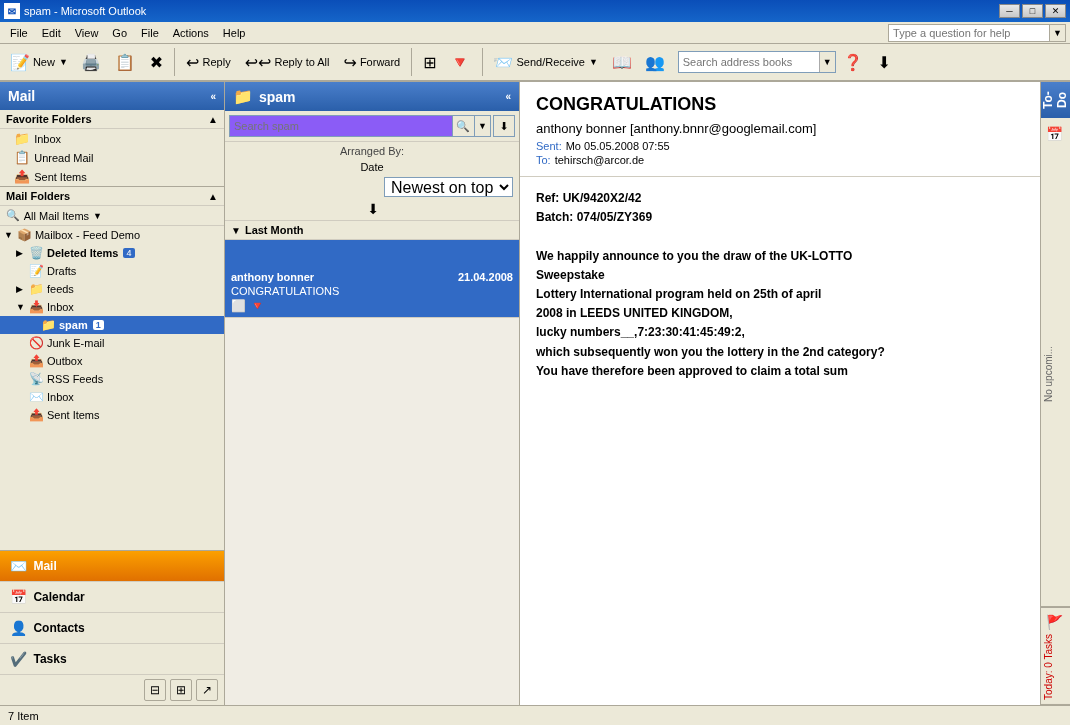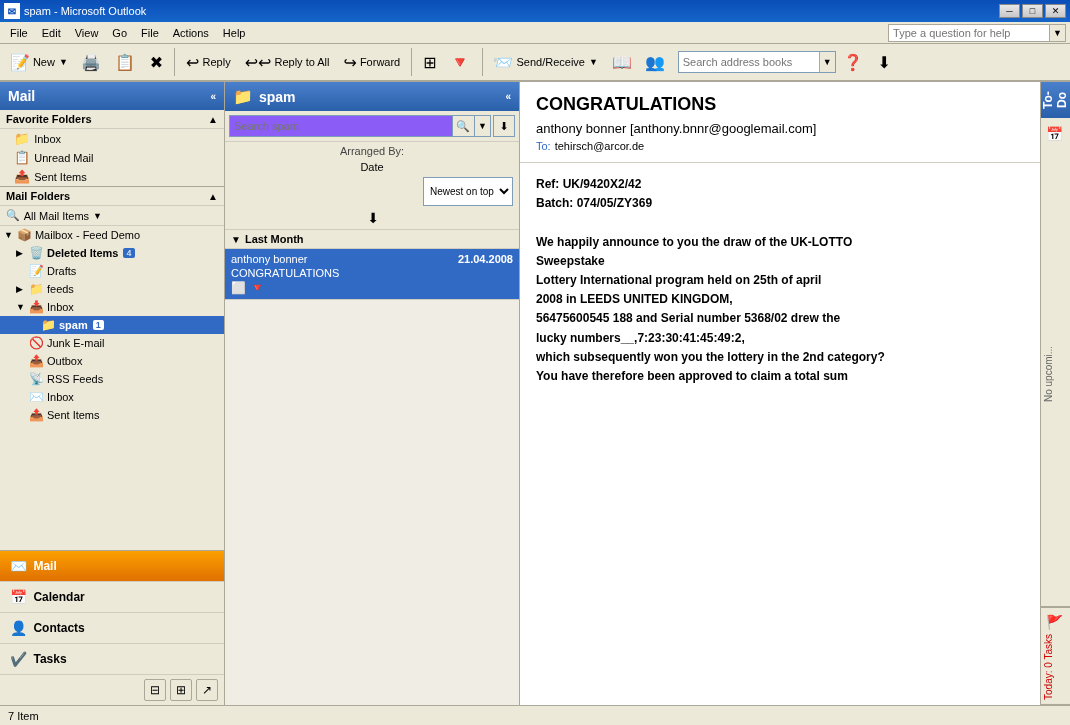--- a/index.html
+++ b/index.html
@@ -256,22 +256,22 @@
       font-size: 11px;
       gap: 4px;
       flex-direction: column;
     }
     .sort-label { color: #444; }
     .sort-value { color: #000; }
     .sort-order {
       margin-left: auto;
       border: 1px solid #7f9db9;
       background: white;
-      font-size: 10px;
-      height: 29px;
+      font-size: 16px;
+      height: 20px;
       padding: 0 2px;
       cursor: pointer;
     }
     .sort-down { font-size: 14px; cursor: pointer; margin-left: 2px; }
 
     .group-header {
       display: flex;
       align-items: center;
       padding: 3px 6px;
       background: #ece9d8;
@@ -285,21 +285,21 @@
 
     .email-list { overflow-y: auto; flex: 1; }
     .email-item {
       border-bottom: 1px solid #d0ccc0;
       padding: 4px 6px;
       cursor: pointer;
       background: #c5d8f0;
     }
     .email-item.selected { background: #316ac5; color: white; }
     .email-row1 { display: flex; justify-content: space-between; align-items: baseline; }
-    .email-sender { font-weight: normal; font-size: 11px; }
+    .email-sender { font-weight: bold; font-size: 11px; margin-top: 27px; }
     .email-date { font-size: 11px; font-weight: bold; }
     .email-subject { font-size: 11px; margin-top: 2px; }
     .email-icons { display: flex; gap: 4px; margin-top: 2px; }
     .email-flag { font-size: 12px; }
 
     
     .right-pane {
       flex: 1;
       background: white;
       display: flex;
@@ -662,33 +662,36 @@
         </div>
       </div>
     </div>
   </div>
 
   <div class="right-pane">
     <div class="email-header">
       <div class="email-title">CONGRATULATIONS</div>
       <div class="email-from">anthony bonner [anthony.bnnr@googlemail.com]</div>
       <div class="email-meta">
+        <span class="email-meta-label">Sent:</span>
+        <span class="email-meta-value">Mo 05.05.2008 07:55</span>
+      </div>
+      <div class="email-meta">
         <span class="email-meta-label">To:</span>
         <span class="email-meta-value">tehirsch@arcor.de</span>
       </div>
     </div>
     <div class="email-body">
       <div>Ref: UK/9420X2/42</div>
       <div>Batch: 074/05/ZY369</div>
       <br>
       <div>We happily announce to you the draw of the UK-LOTTO</div>
       <div>Sweepstake</div>
       <div>Lottery International program held on 25th of april</div>
       <div>2008 in LEEDS UNITED KINGDOM,</div>
-      <div>56475600545 188 and Serial number 5368/02 drew the</div>
       <div>lucky numbers__,7:23:30:41:45:49:2,</div>
       <div>which subsequently won you the lottery in the 2nd category?</div>
       <div>You have therefore been approved to claim a total sum</div>
       <div></div>
     </div>
   </div>
 
   <div class="todo-bar">
     <div class="todo-header">To-Do Bar</div>
     <div style="font-size:14px;margin-top:8px;color:#316ac5;cursor:pointer;">📅</div>

